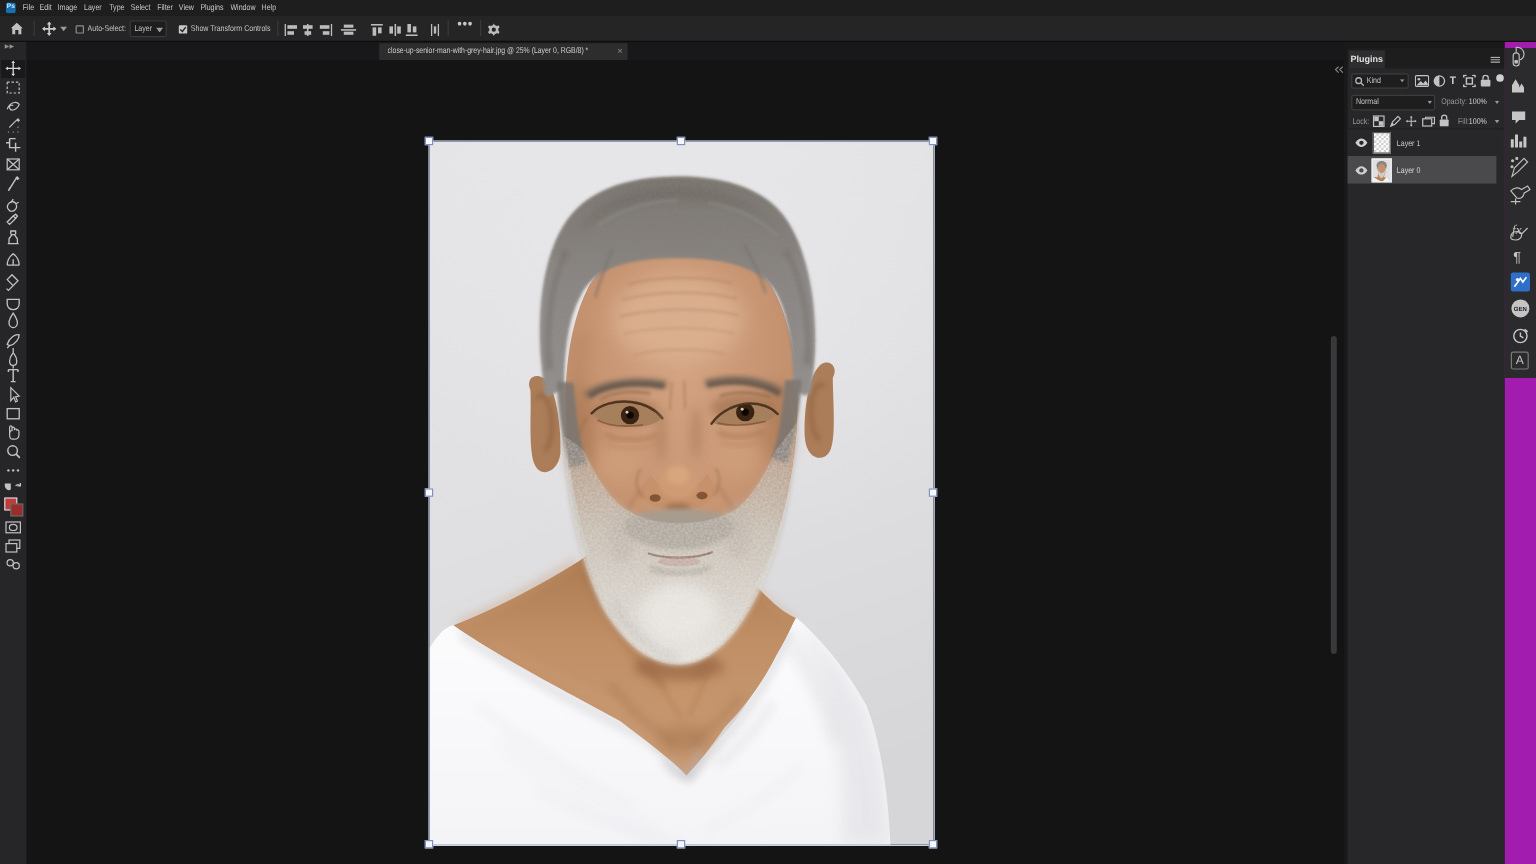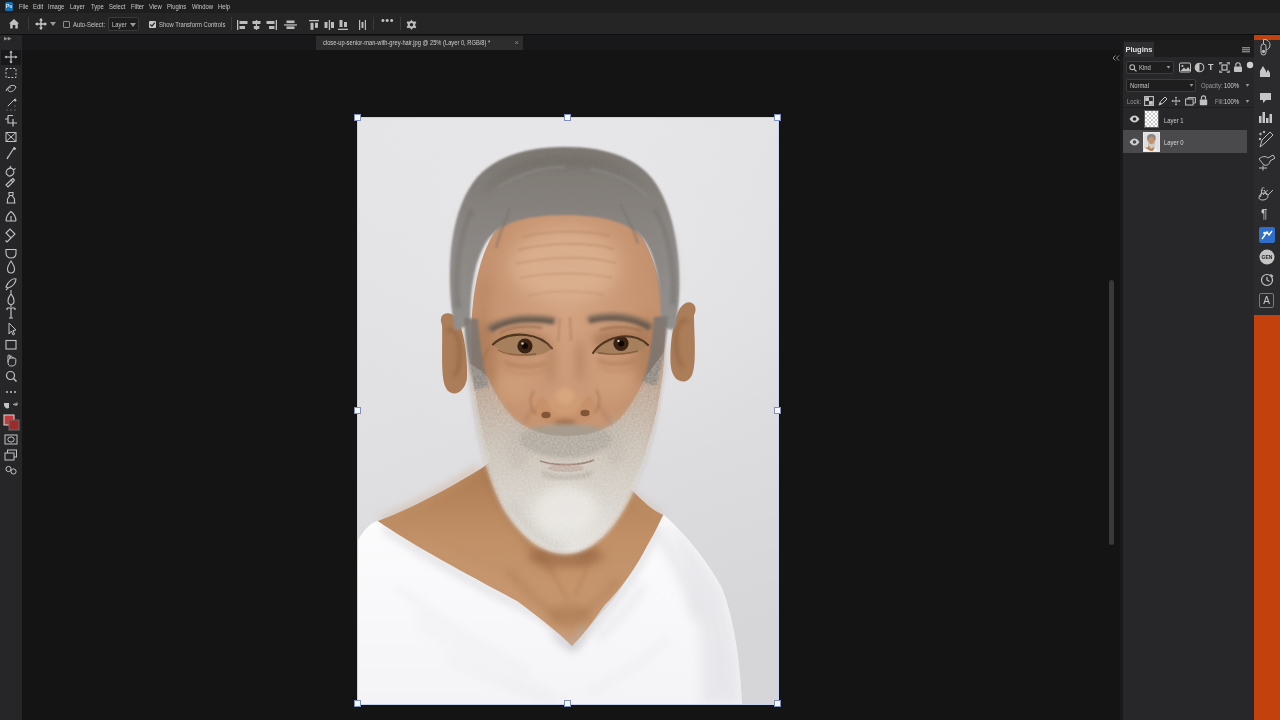--- a/index.html
+++ b/index.html
@@ -28,21 +28,21 @@
   #vscroll { position:absolute; top:280px; left:1109px; width:5px; height:265px; background:#39393b; border-radius:3px; }
   #panelwrap { position:absolute; top:35px; left:1120px; width:160px; height:685px; background:#19191a; }
   #panel { position:absolute; top:5px; left:3px; width:131px; height:680px; background:#272729; }
   #ptabs { position:absolute; top:0; left:0; width:131px; height:17px; background:#1d1d1e; }
   #ptab { position:absolute; top:2px; left:1px; width:30px; height:15px; background:#2e2e30; color:#e0e0e0;
      font-size:7.5px; font-weight:bold; line-height:16px; text-align:center; transform:translateZ(0); }
   .pbox { position:absolute; background:#1e1e1f; border:1px solid #3c3c3e; border-radius:2px; }
   .ptxt { position:absolute; color:#c6c6c6; font-size:7px; white-space:nowrap;
      transform:scaleX(0.84) translateZ(0); transform-origin:left center; }
   .pchev { position:absolute; width:5px; height:3px; }
-  #strip { position:absolute; top:35px; left:1254px; width:26px; height:685px; background:#c2410c; }
+  #strip { position:absolute; top:35px; left:1254px; width:26px; height:685px; background:#a21caf; }
   #striptop { position:absolute; top:5px; left:0; width:26px; height:275px; background:#2b2b2d; }
 </style>
 </head>
 <body>
 <div id="root">
   <div id="menubar">
     <div id="pslogo">Ps</div>
     <span class="mi" style="left:19px">File</span>
     <span class="mi" style="left:33px">Edit</span>
     <span class="mi" style="left:48px">Image</span>

